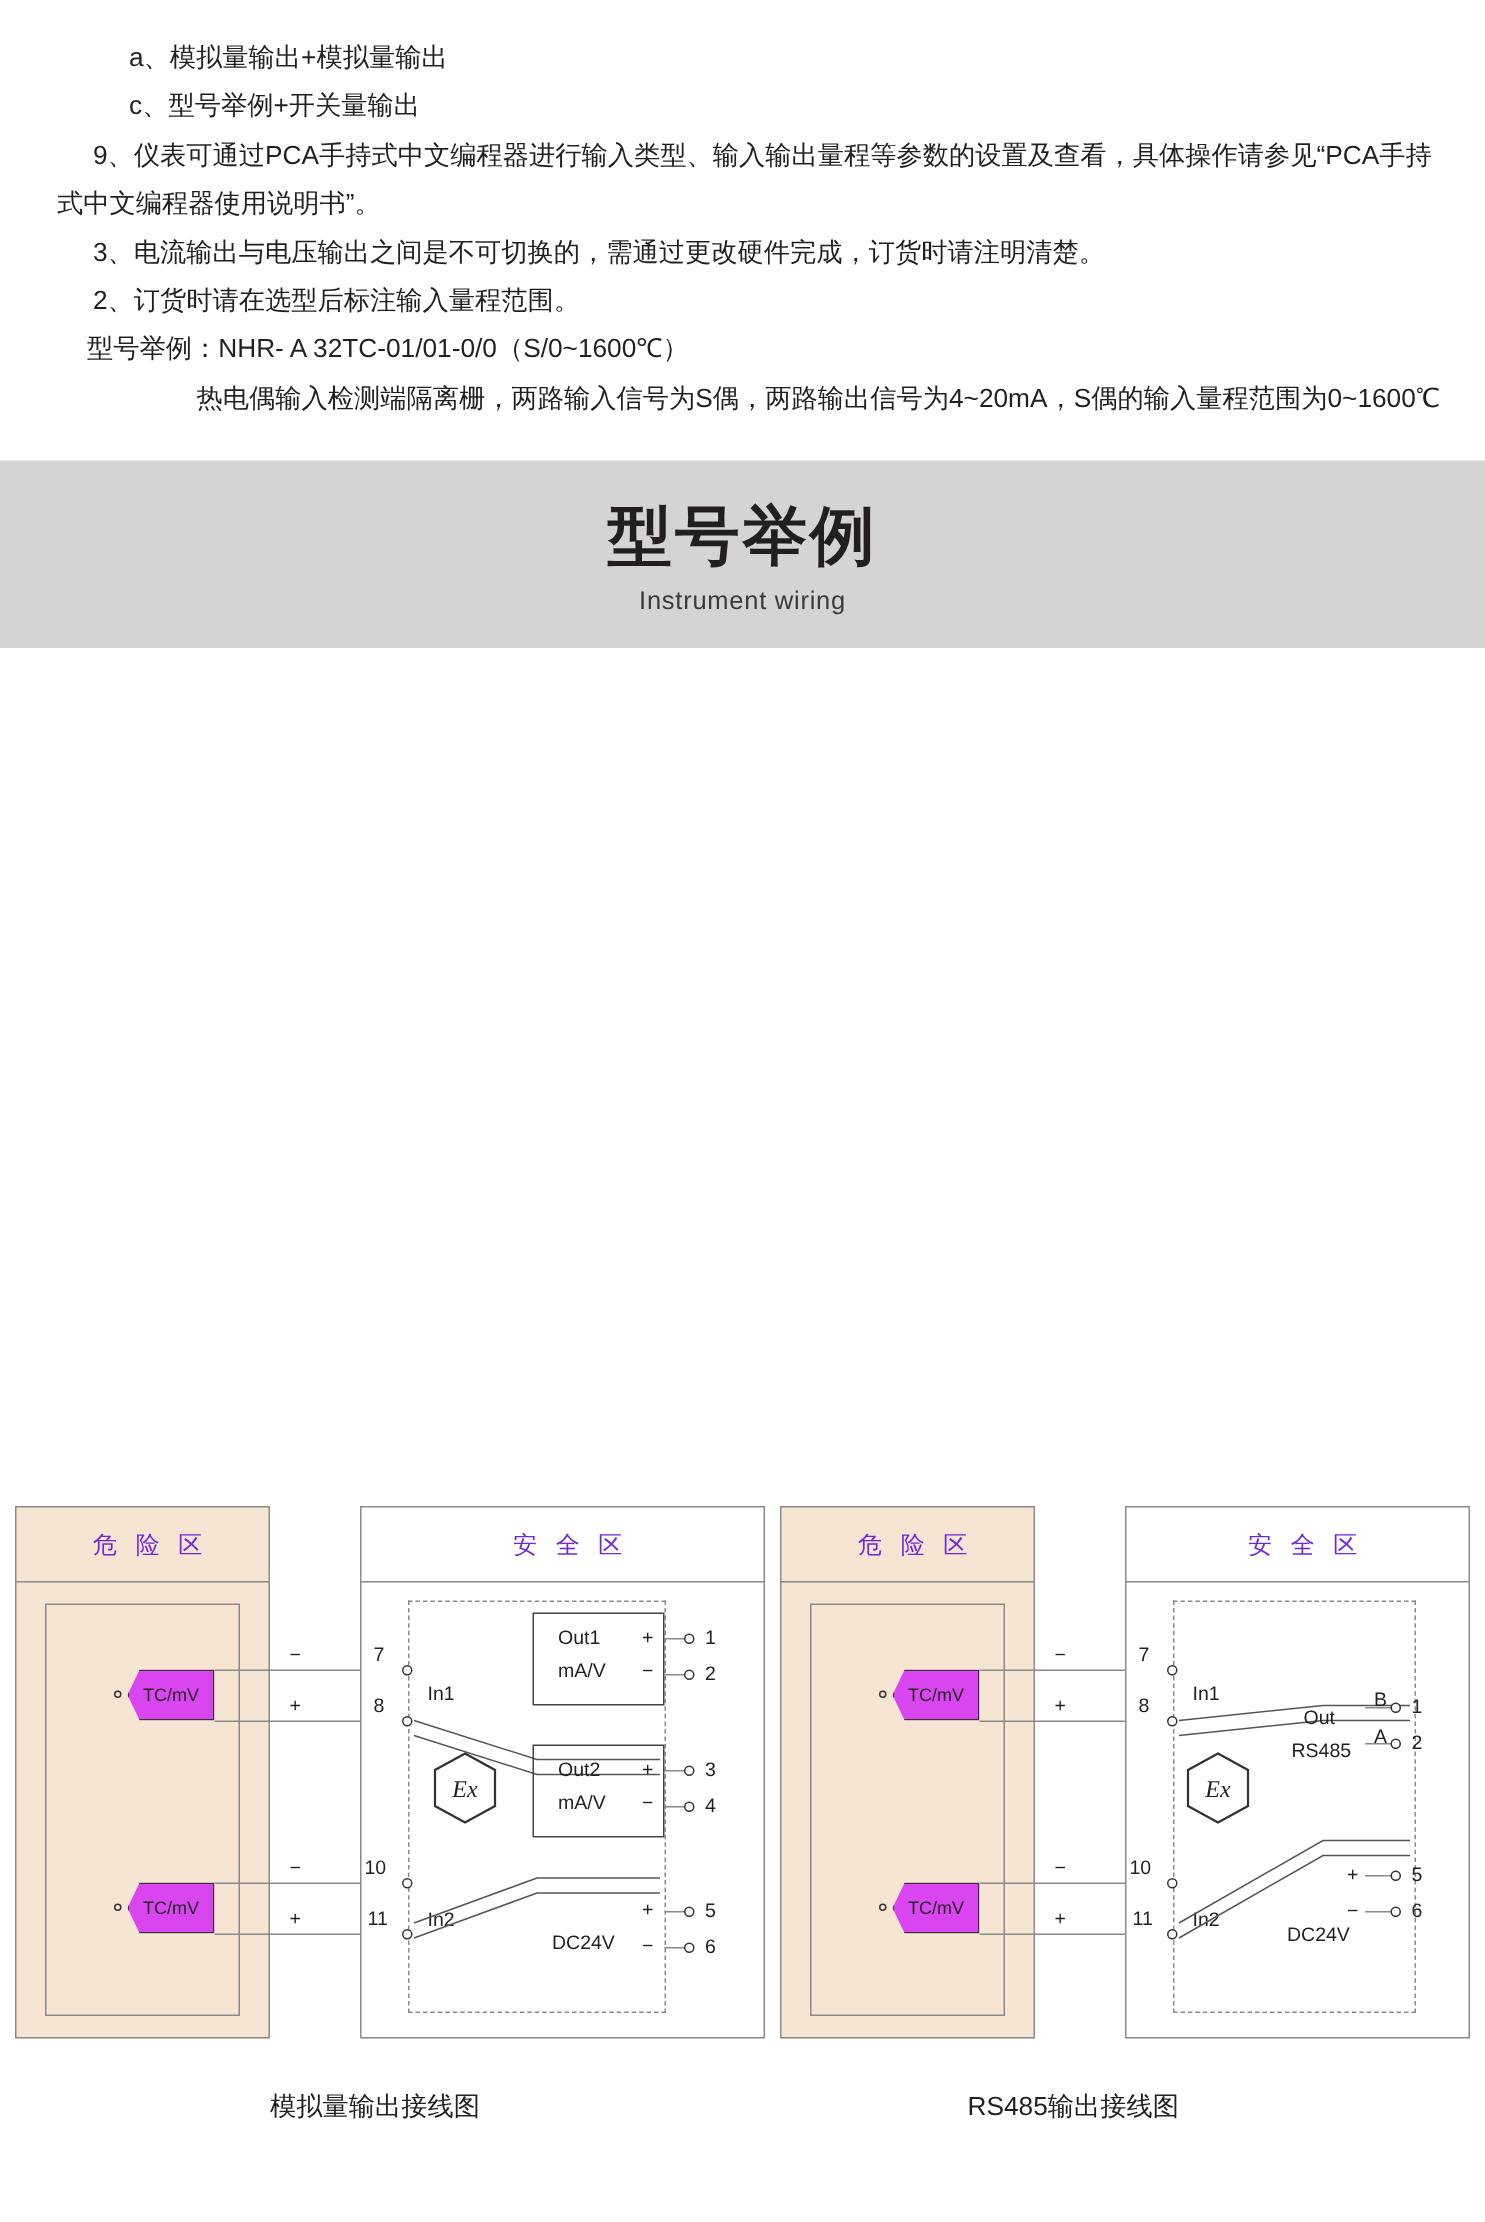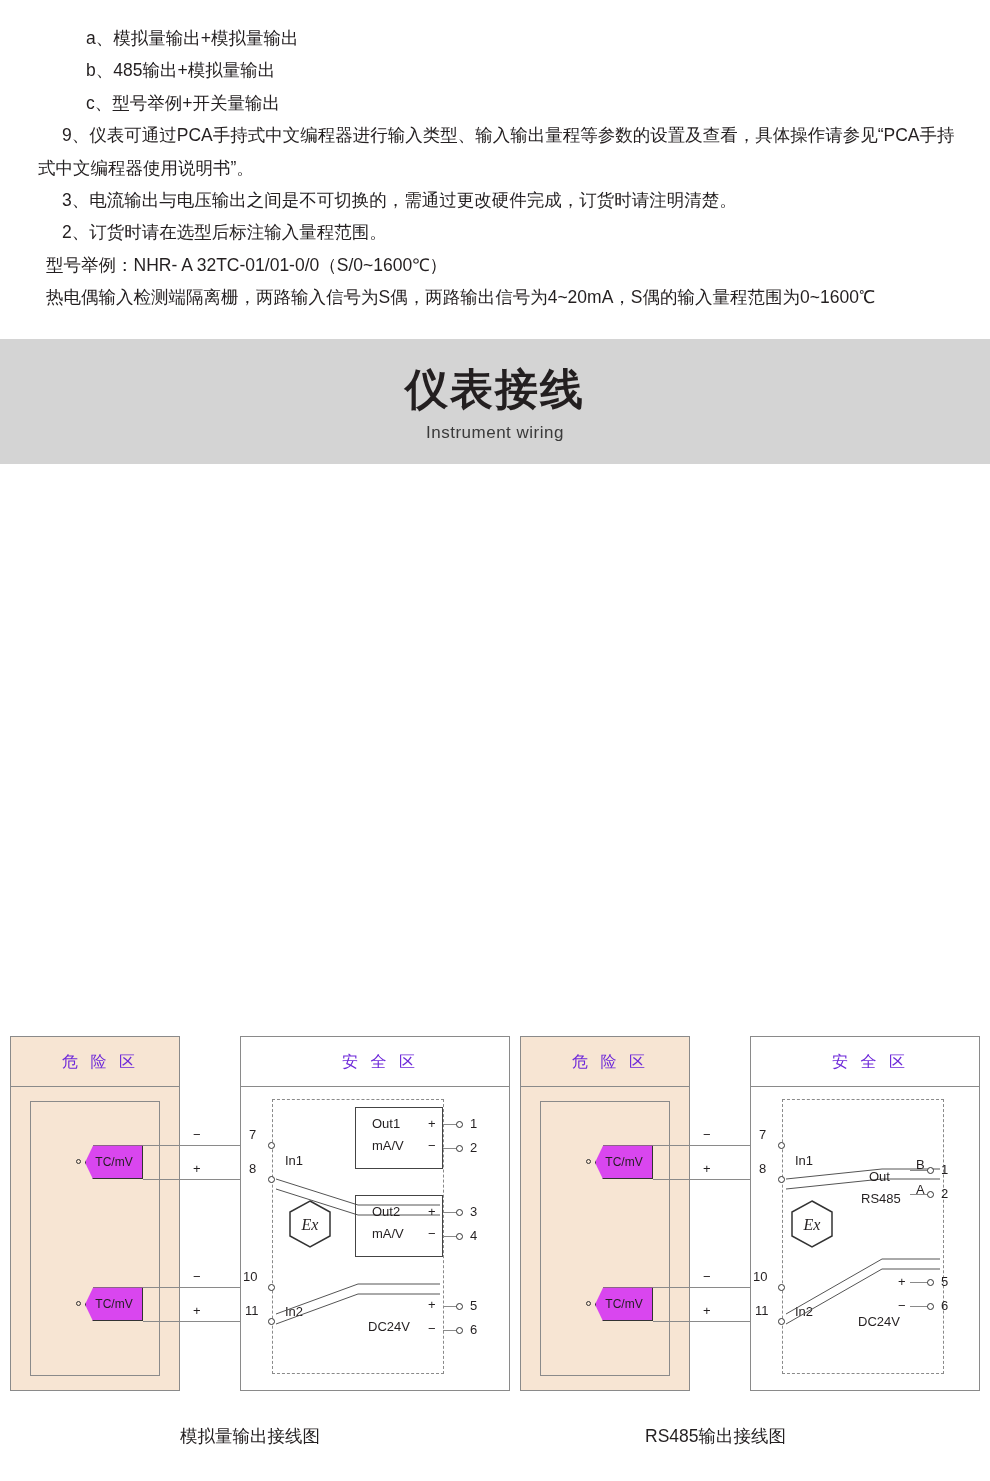--- a/index.html
+++ b/index.html
@@ -134,31 +134,30 @@
     color: #231f20;
     white-space: nowrap;
     text-align: center;
   }
 </style>
 </head>
 <body>
 
 <div class="notes">
   <div class="ln indent2">a、模拟量输出+模拟量输出</div>
-  <div class="ln indent2">b、485输出+模拟量输出</div>
   <div class="ln indent2">c、型号举例+开关量输出</div>
   <div class="wrap" style="text-indent:24px;">9、仪表可通过PCA手持式中文编程器进行输入类型、输入输出量程等参数的设置及查看，具体操作请参见“PCA手持式中文编程器使用说明书”。</div>
   <div class="ln indent1">3、电流输出与电压输出之间是不可切换的，需通过更改硬件完成，订货时请注明清楚。</div>
   <div class="ln indent1">2、订货时请在选型后标注输入量程范围。</div>
-  <div class="ln" style="padding-left:8px;">型号举例：NHR- A 32TC-01/01-0/0（S/0~1600℃）</div>
-  <div class="wrap" style="text-indent:8px;">热电偶输入检测端隔离栅，两路输入信号为S偶，两路输出信号为4~20mA，S偶的输入量程范围为0~1600℃</div>
+  <div class="ln" style="padding-left:8px;margin-left:12px;">型号举例：NHR- A 32TC-01/01-0/0（S/0~1600℃）</div>
+  <div class="wrap" style="text-indent:8px;text-align:right;">热电偶输入检测端隔离栅，两路输入信号为S偶，两路输出信号为4~20mA，S偶的输入量程范围为0~1600℃</div>
 </div>
 
 <div class="banner">
-  <h1>仪表接线</h1>
+  <h1>型号举例</h1>
   <div class="sub">Instrument wiring</div>
 </div>
 
 <div class="diagrams">
 
   <div class="diagram" style="left:0;top:0;">
 
     <div class="danger-box" style="left:10px;top:572px;width:170px;height:355px;"></div>
     <div class="hline" style="left:10px;top:622px;width:170px;"></div>
     <div class="zone-title" style="left:62px;top:588px;">危 险 区</div>

